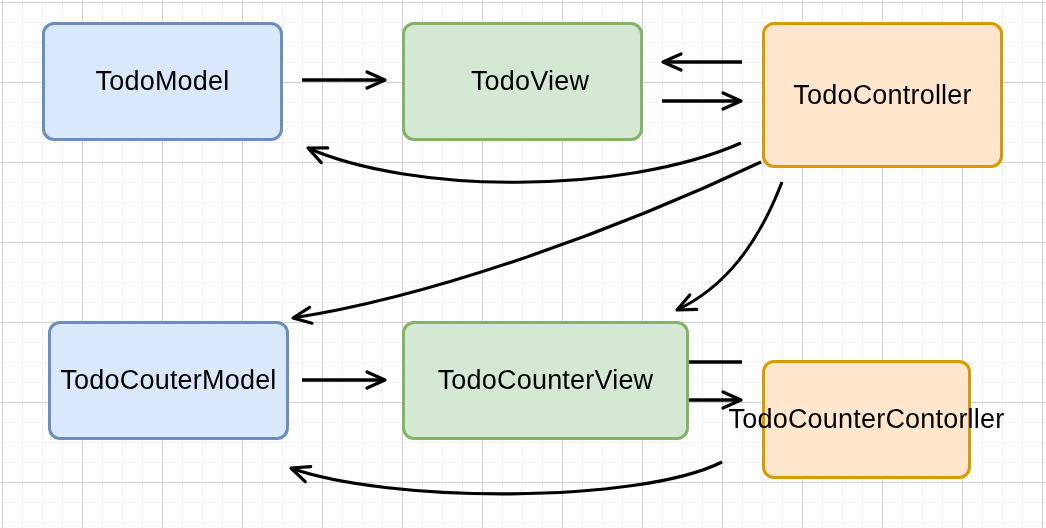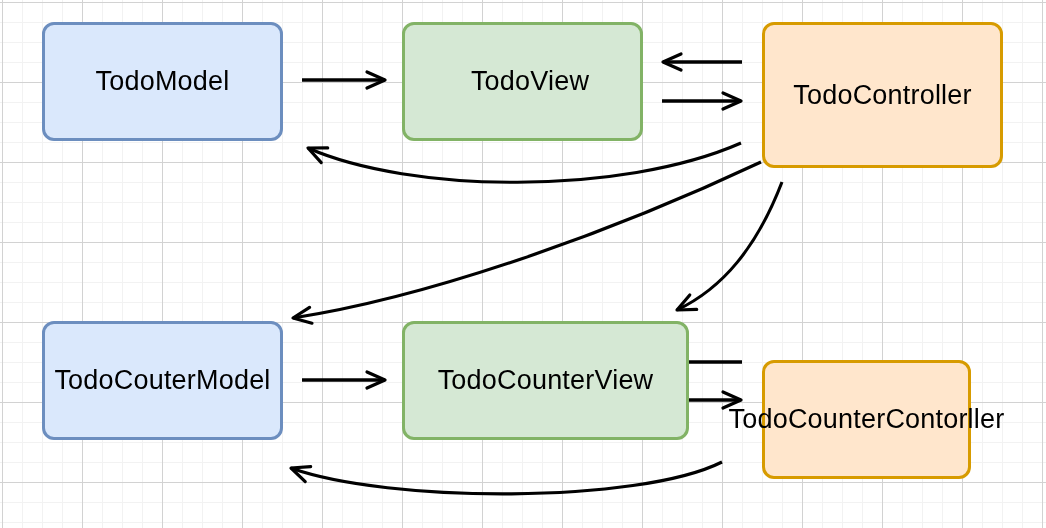--- a/index.html
+++ b/index.html
@@ -78,21 +78,21 @@
   <div id="nodes-layer">
       <div class="node" style="left: 42px; top: 22px; width: 241px; height: 119px; background: rgb(218, 232, 252); border-color: rgb(108, 142, 191);">
         <span class="node-label">TodoModel</span>
       </div>
       <div class="node" style="left: 402px; top: 22px; width: 241px; height: 119px; background: rgb(213, 232, 212); border-color: rgb(130, 179, 102); padding-left: 15px;">
         <span class="node-label">TodoView</span>
       </div>
       <div class="node" style="left: 762px; top: 22px; width: 241px; height: 146px; background: rgb(255, 230, 204); border-color: rgb(215, 155, 0);">
         <span class="node-label">TodoController</span>
       </div>
-      <div class="node" style="left: 42px; top: 321px; width: 241px; height: 119px; background: rgb(218, 232, 252); border-color: rgb(108, 142, 191);">
+      <div class="node" style="left: 48px; top: 321px; width: 241px; height: 119px; background: rgb(218, 232, 252); border-color: rgb(108, 142, 191);">
         <span class="node-label">TodoCouterModel</span>
       </div>
       <div class="node" style="left: 402px; top: 321px; width: 287px; height: 119px; background: rgb(213, 232, 212); border-color: rgb(130, 179, 102);">
         <span class="node-label">TodoCounterView</span>
       </div>
       <div class="node" style="left: 762px; top: 340px; width: 209px; height: 119px; background: rgb(255, 230, 204); border-color: rgb(215, 155, 0); margin-top: 20px;">
         <span class="node-label">TodoCounterContorller</span>
       </div>
     </div>
 </div>

